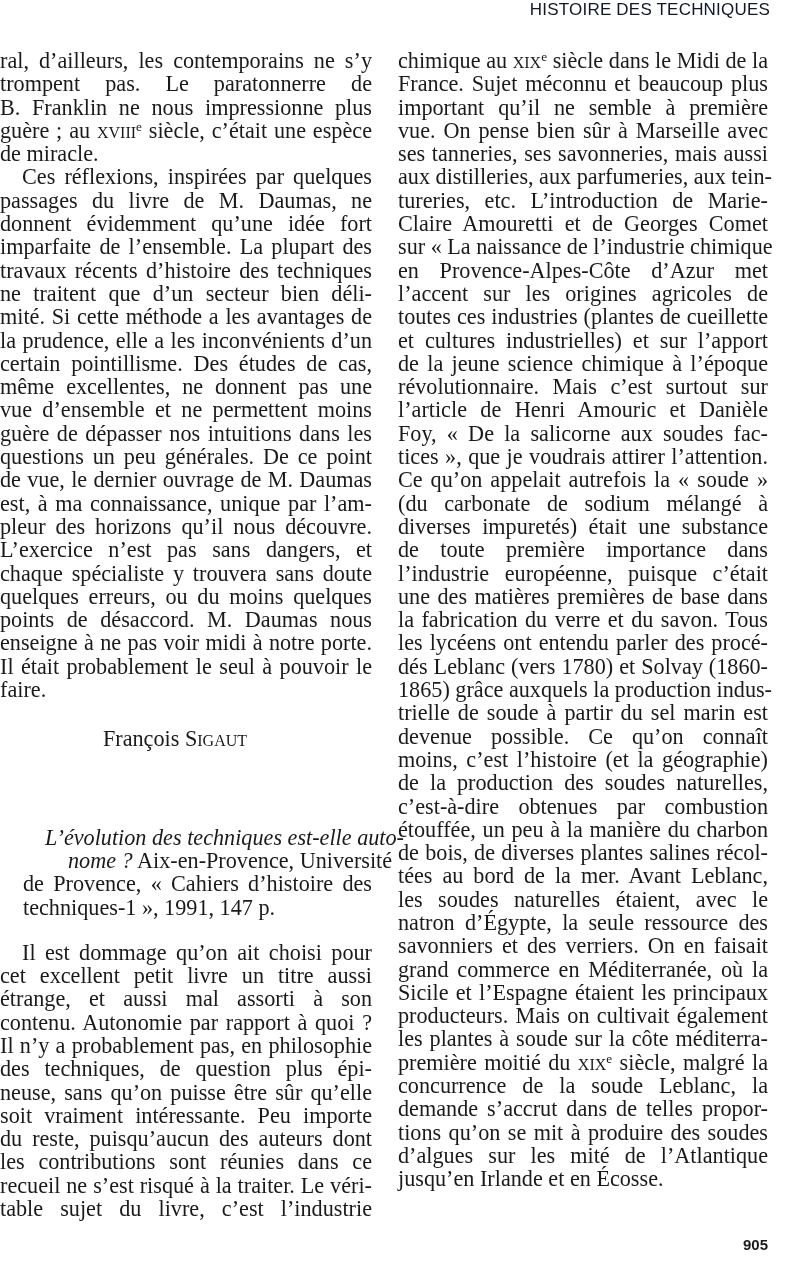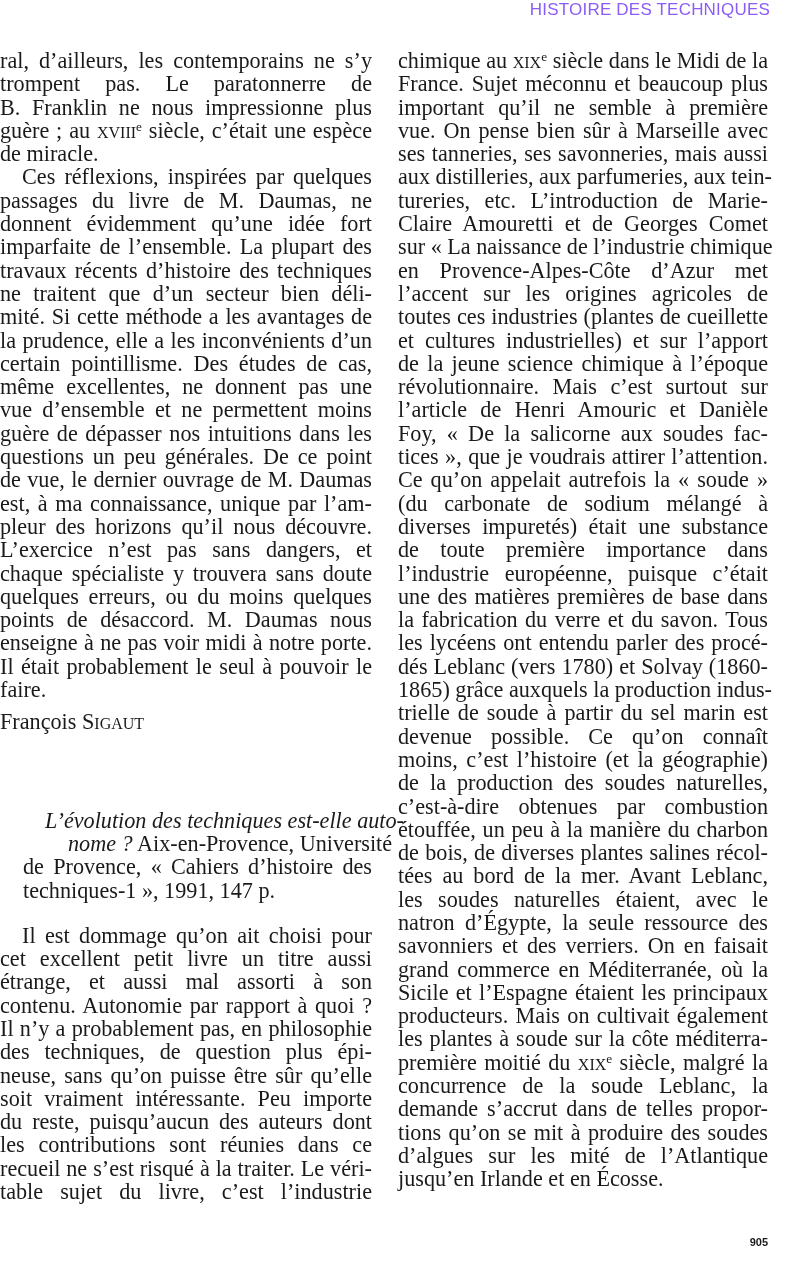--- a/index.html
+++ b/index.html
@@ -1,43 +1,43 @@
 <!DOCTYPE html>
 <html><head>
 <meta charset="utf-8">
 <style>
   html, body { margin: 0; padding: 0; background: #ffffff; }
   body { width: 800px; height: 1262px; position: relative; overflow: hidden; color: #1a1a1a; }
   .running-head {
     position: absolute; right: 30px; top: 0px;
     font-family: "Liberation Sans", sans-serif; font-size: 17px; letter-spacing: 0.2px;
-    color: #8b5cf6;
+    color: #0f172a;
   }
   .col {
     position: absolute; top: 49px;
     font-family: "Liberation Serif", serif; font-size: 22.2px;
   }
   .col-left { left: 0px; width: 372px; }
   .col-right { left: 398px; width: 370px; }
   .ln {
     display: block; height: 23.3px; line-height: 23.3px; white-space: nowrap;
     text-align: justify; text-align-last: justify;
   }
   .ln.last { text-align-last: left; }
   .ln.indent { padding-left: 22px; }
   .ln.hang { padding-left: 23px; }
   .sc { font-variant: small-caps; }
   .sup { font-size: 0.6em; vertical-align: 0.55em; line-height: 0; }
-  .signature { display:block; height: 23.3px; line-height: 23.3px; margin-top: 9px; text-align: left; padding-right: 22px; white-space: nowrap; }
+  .signature { display:block; height: 23.3px; line-height: 23.3px; margin-top: 26px; text-align: center; padding-right: 22px; white-space: nowrap; }
   .gap-sig-ref { height: 75px; }
   .gap-ref-body { height: 22px; }
   .ital { font-style: italic; padding-left: 45px; }
   .page-number {
     position: absolute; right: 32px; top: 1236px;
-    font-family: "Liberation Sans", sans-serif; font-weight: bold; font-size: 11px;
+    font-family: "Liberation Sans", sans-serif; font-weight: bold; font-size: 15px;
   }
 </style>
 </head>
 <body>
 
 <div class="running-head">HISTOIRE DES TECHNIQUES</div>
 
 <div class="col col-left">
   <div>
     <span class="ln">ral, d’ailleurs, les contemporains ne s’y</span>

